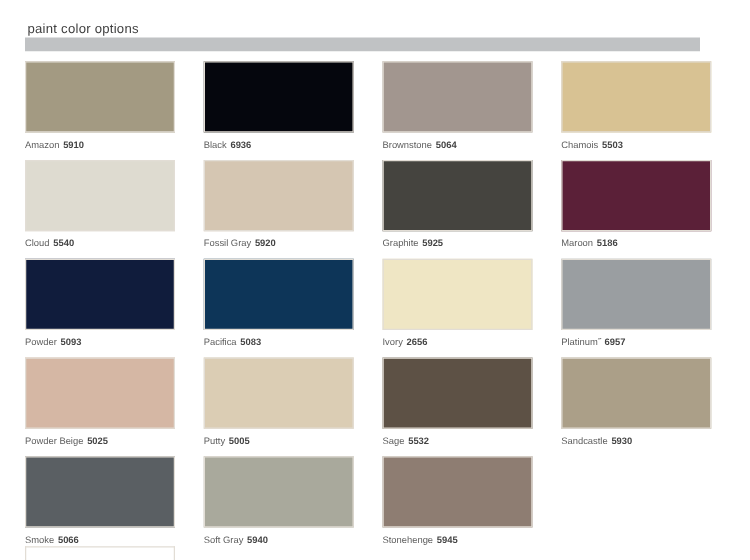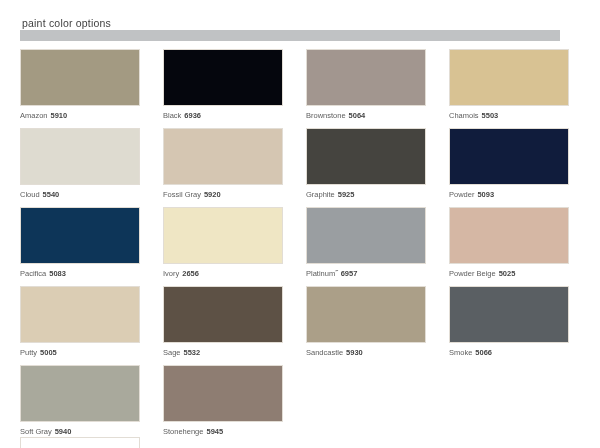--- a/index.html
+++ b/index.html
@@ -119,20 +119,24 @@
       </div>
       <div class="swatch-cell">
         <div class="swatch-chip" style="background: rgb(213, 198, 178);"></div>
         <div class="swatch-caption"><span class="swatch-name">Fossil Gray</span><span class="swatch-code">5920</span></div>
       </div>
       <div class="swatch-cell">
         <div class="swatch-chip" style="background: rgb(69, 68, 63);"></div>
         <div class="swatch-caption"><span class="swatch-name">Graphite</span><span class="swatch-code">5925</span></div>
       </div>
       <div class="swatch-cell">
+        <div class="swatch-chip" style="background: rgb(91, 32, 56);"></div>
+        <div class="swatch-caption"><span class="swatch-name">Maroon</span><span class="swatch-code">5186</span></div>
+      </div>
+      <div class="swatch-cell">
         <div class="swatch-chip" style="background: rgb(16, 28, 60);"></div>
         <div class="swatch-caption"><span class="swatch-name">Powder</span><span class="swatch-code">5093</span></div>
       </div>
       <div class="swatch-cell">
         <div class="swatch-chip" style="background: rgb(13, 53, 88);"></div>
         <div class="swatch-caption"><span class="swatch-name">Pacifica</span><span class="swatch-code">5083</span></div>
       </div>
       <div class="swatch-cell">
         <div class="swatch-chip" style="background: rgb(239, 230, 196);"></div>
         <div class="swatch-caption"><span class="swatch-name">Ivory</span><span class="swatch-code">2656</span></div>

